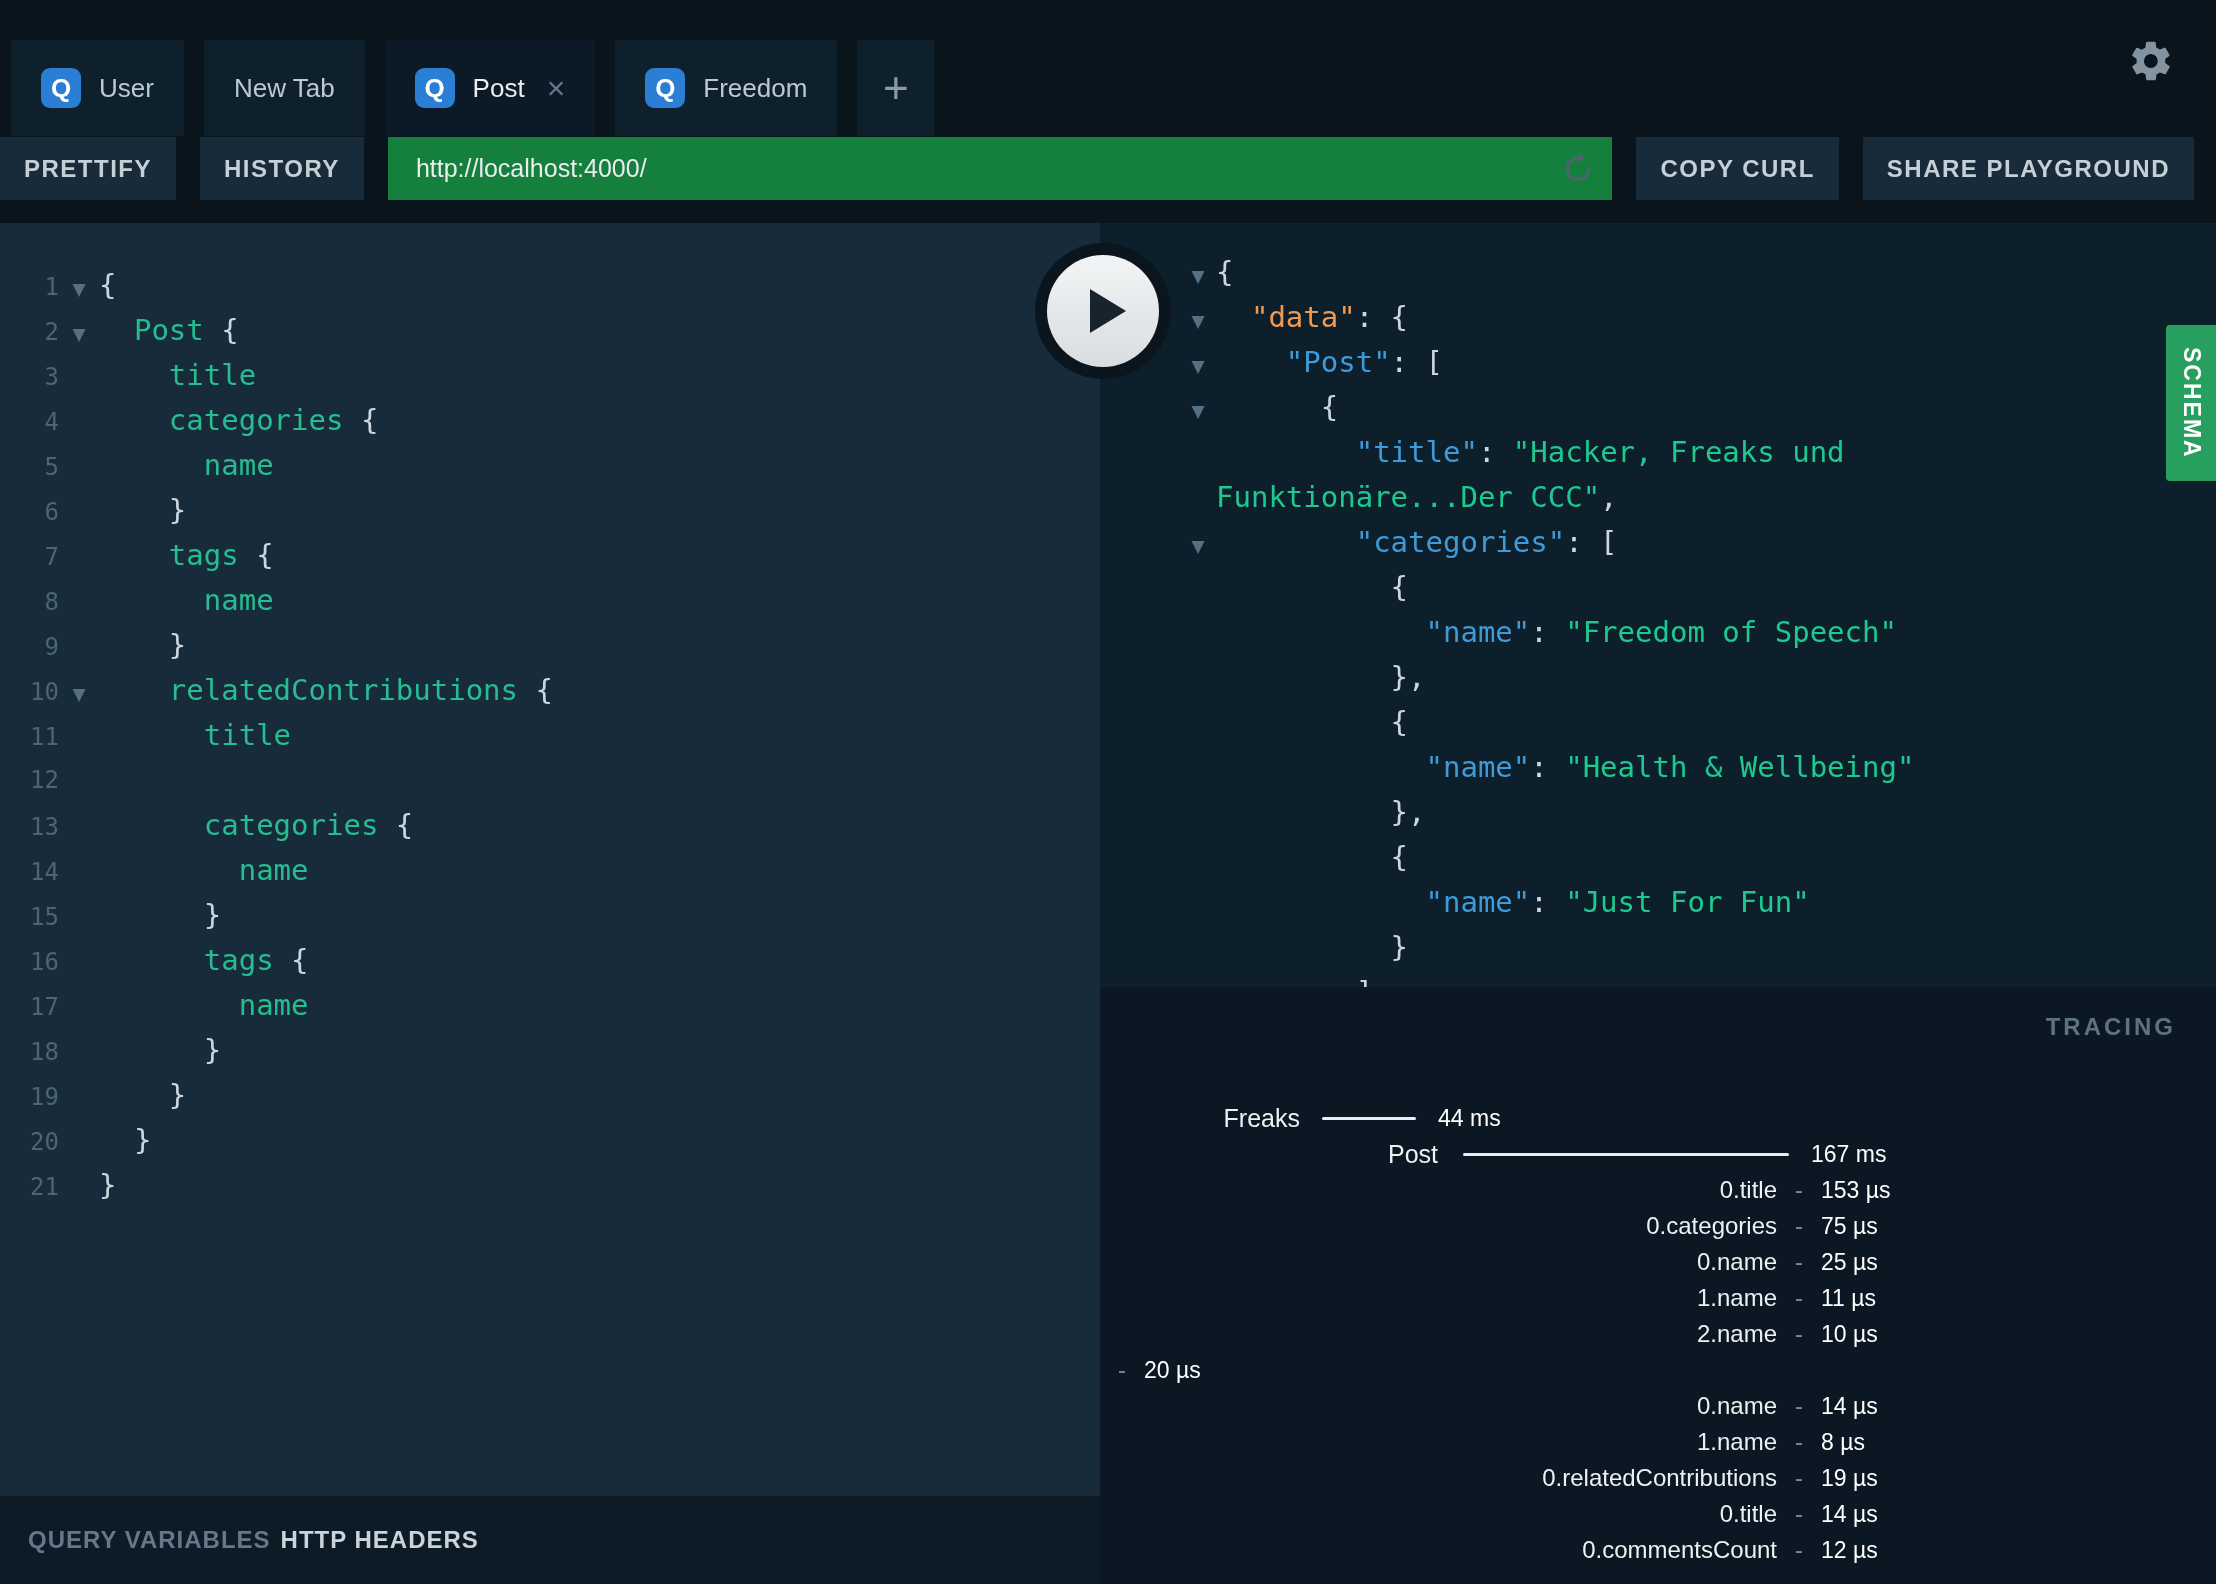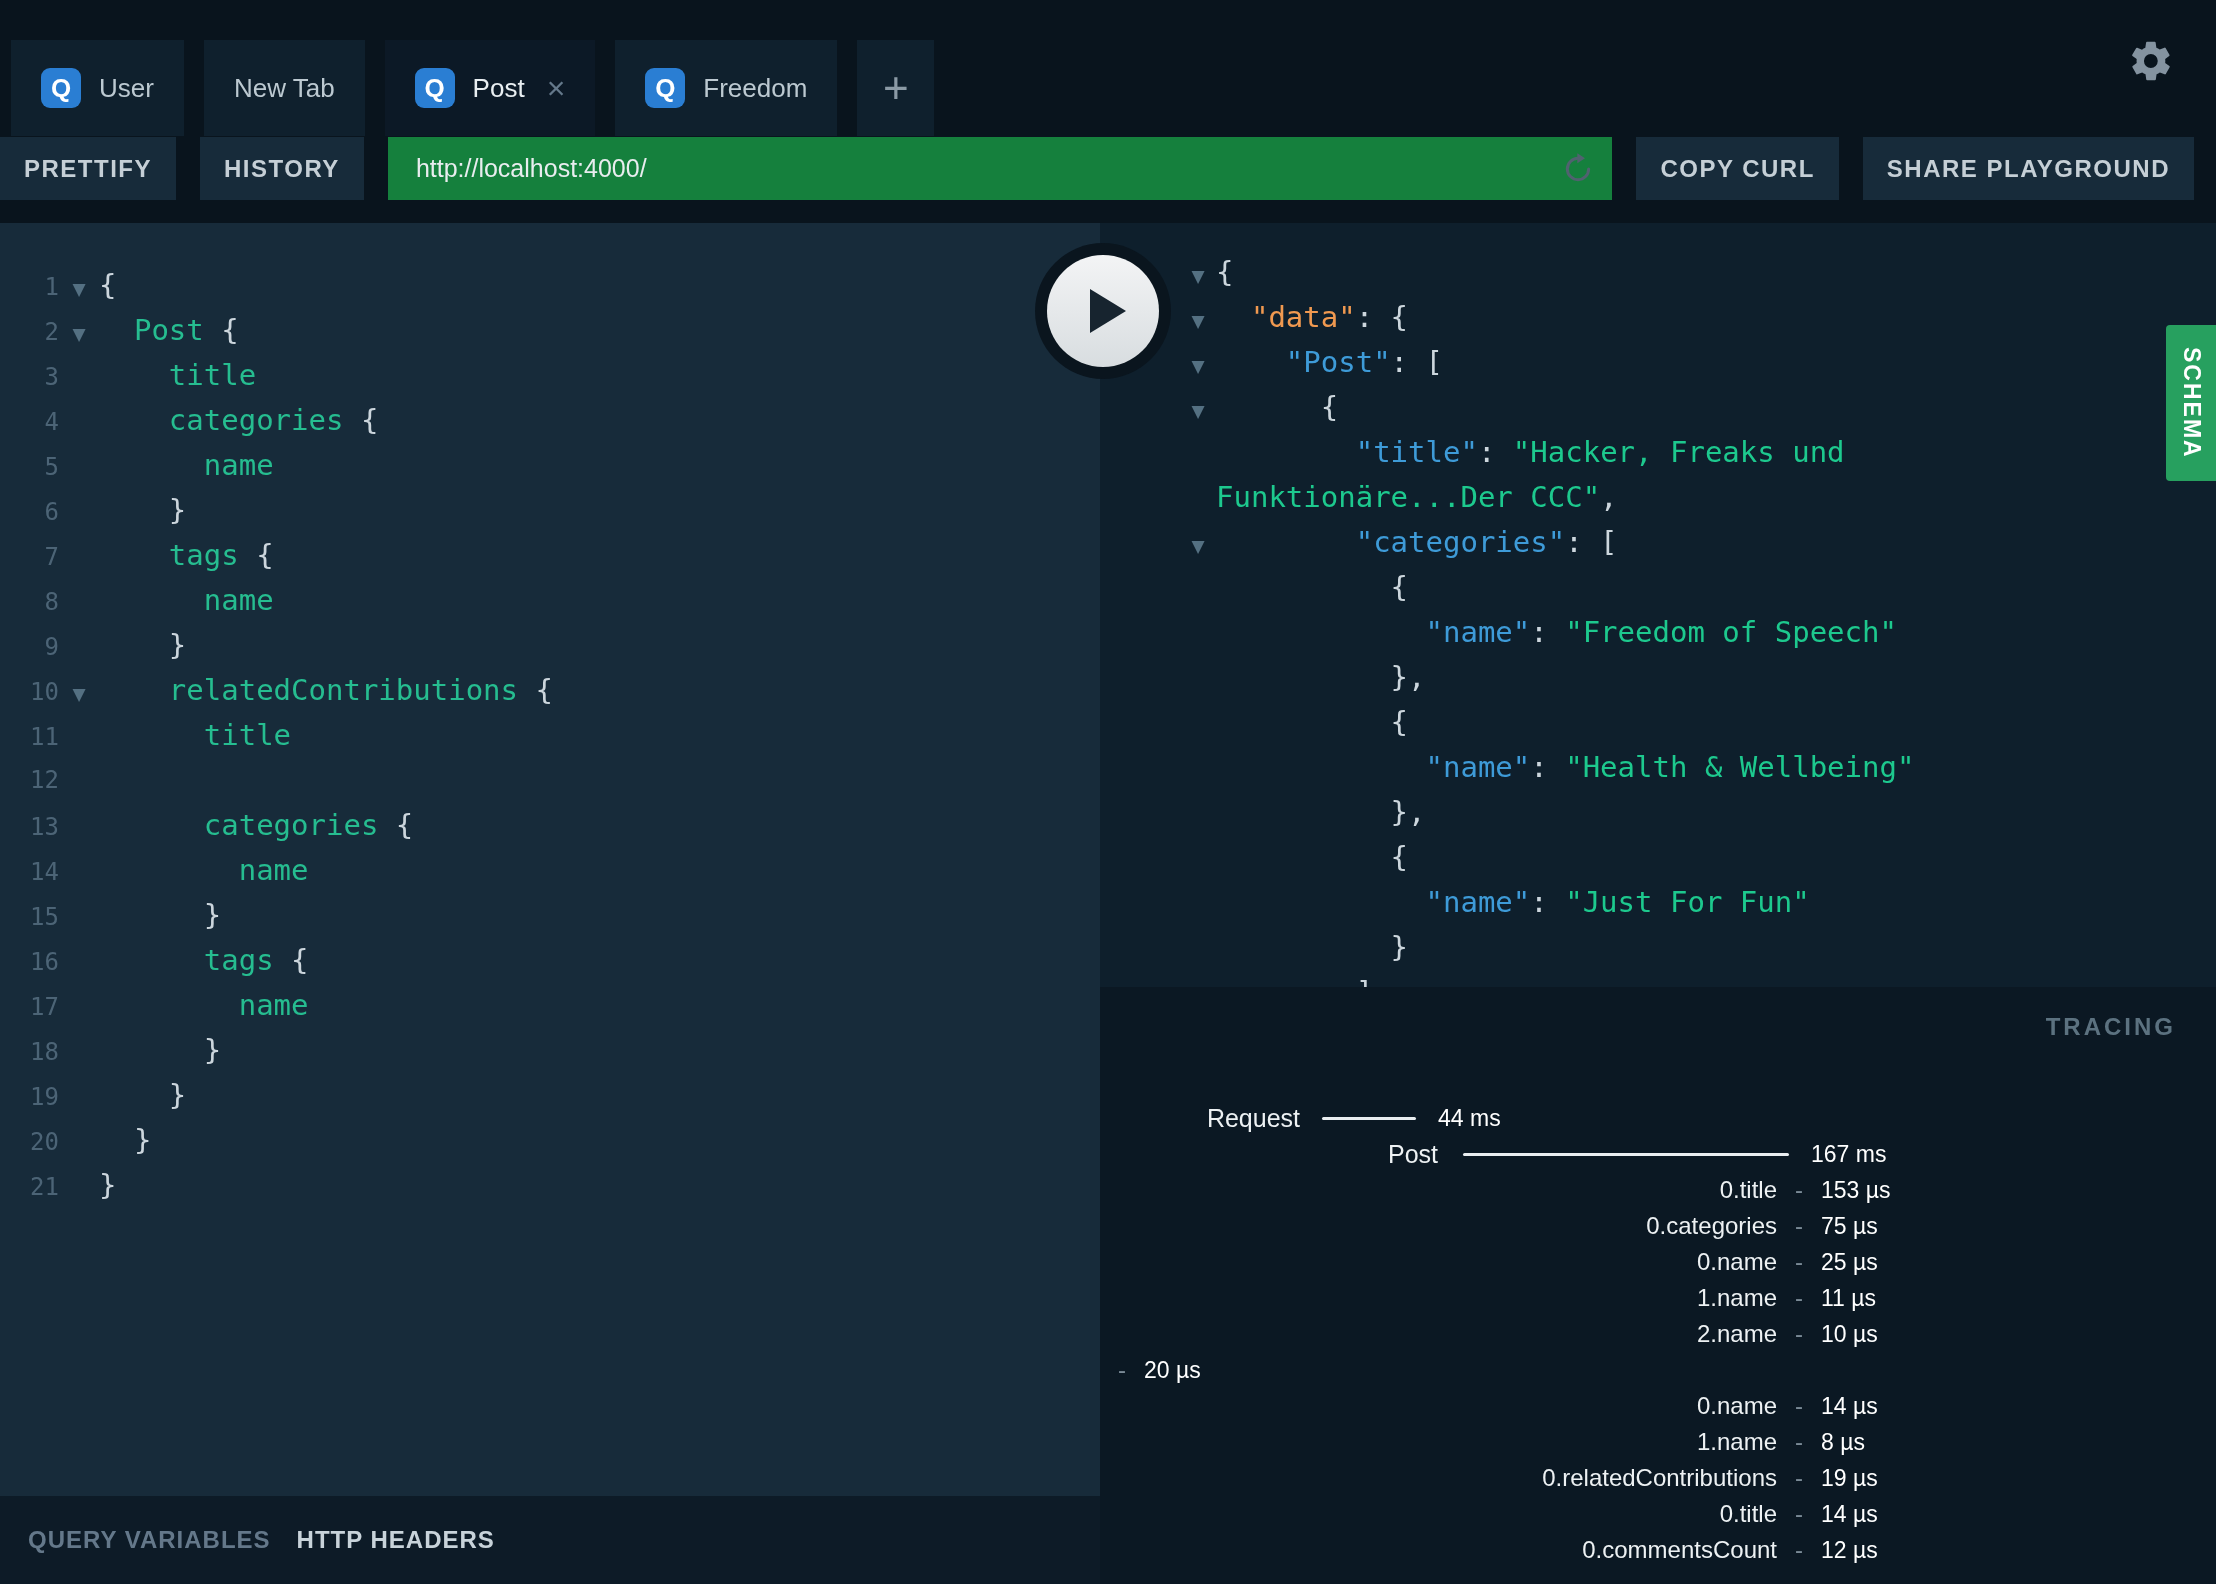--- a/index.html
+++ b/index.html
@@ -37,21 +37,21 @@
   .ln { flex: 0 0 59px; width: 59px; text-align: right; color: #4c6476; font-size: 24px; line-height: 45px; }
   .fold, .rfold { flex: 0 0 40px; text-align: center; color: #547082; font-size: 17px; line-height: 45px; font-family: "DejaVu Sans", sans-serif; cursor: pointer; }
   .rfold { flex: 0 0 36px; }
   .code { white-space: pre; line-height: 45px; }
   .tk-p { color: #ccd6dd; }
   .tk-f { color: #26bd90; }
   .tk-k { color: #3e9bd8; }
   .tk-kd { color: #f09950; }
   .tk-s { color: #1dc98e; }
 
-  .qfooter { flex: 0 0 88px; background: #0d1b27; display: flex; align-items: center; padding-left: 28px; gap: 26px; font-weight: bold; font-size: 24px; letter-spacing: 1px; }
+  .qfooter { flex: 0 0 88px; background: #0d1b27; display: flex; align-items: center; padding-left: 28px; gap: 10px; font-weight: bold; font-size: 24px; letter-spacing: 1px; }
   .qv { color: #64788a; cursor: pointer; }
   .hh { color: #c8d3da; cursor: pointer; }
 
   .right-pane { flex: 1; display: flex; flex-direction: column; min-width: 0; min-height: 0; }
   .response { flex: 0 0 764px; background: #0e1f2c; padding-top: 27px; overflow: hidden; font-family: "DejaVu Sans Mono", "Liberation Mono", monospace; font-size: 29px; line-height: 45px; }
   .rrow { display: flex; height: 45px; padding-left: 80px; align-items: baseline; }
 
   
   .tracing { flex: 1; background: #0b1823; position: relative; overflow: hidden; }
   .tracing-title { position: absolute; top: 26px; right: 40px; color: #5c7280; font-weight: bold; font-size: 24px; letter-spacing: 3px; }
@@ -307,21 +307,21 @@
           </div>
           <div class="rrow">
             <span class="rfold"></span>
             <span class="code">        <span class="tk-p">]</span></span>
           </div>
         </div>
       <div class="tracing">
         <div class="tracing-title">TRACING</div>
         <div class="trace-rows">
             <div class="trow request">
-              <span class="lbl">Request</span>
+              <span class="lbl">Freaks</span>
               <span class="bar"></span>
               <span class="val">44 ms</span>
             </div>
             <div class="trow root">
               <span class="lbl">Post</span>
               <span class="bar"></span>
               <span class="val">167 ms</span>
             </div>
             <div class="trow field">
               <span class="lbl">0.title</span>

